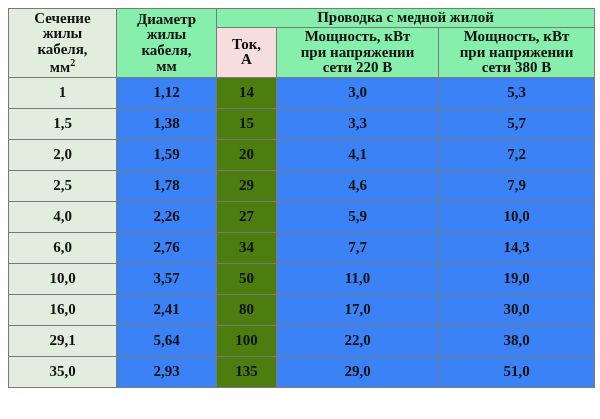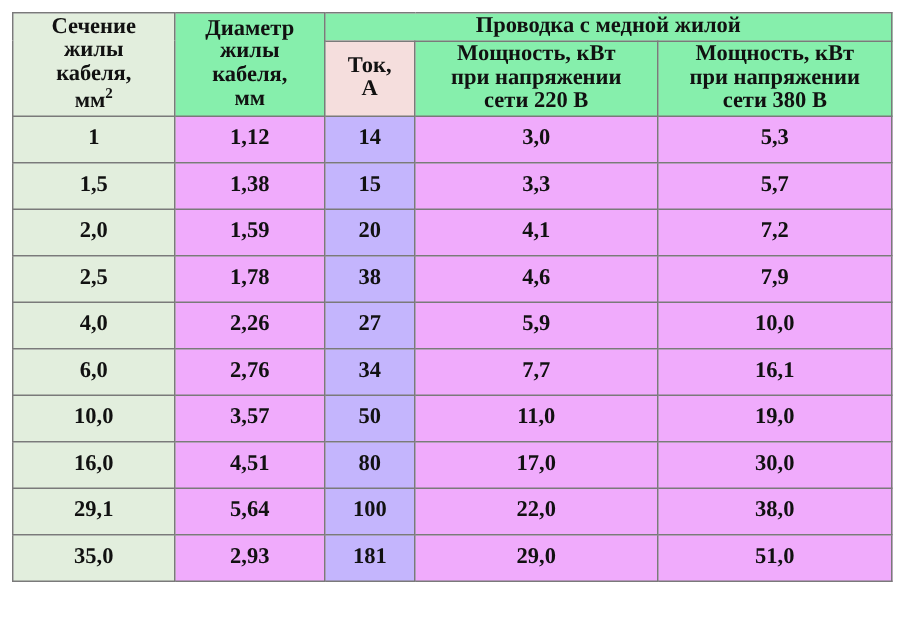--- a/index.html
+++ b/index.html
@@ -45,24 +45,24 @@
   }
   .h-pink {
     background: #f5dedd;
     margin-left: 12px;
   }
   
   .c-green {
     background: #e2eedd;
   }
   .c-blue {
-    background: #f0abfc;
+    background: #3b82f6;
   }
   .c-pink {
-    background: #c4b5fd;
+    background: #4d7c0f;
   }
   .col-section { width: 108px; }
   .col-diam    { width: 100px; }
   .col-current { width: 60px; }
   .col-p220    { width: 162px; }
   .col-p380    { width: 156px; }
 
   .hdr-main {
     font-size: 15.5px;
   }
@@ -137,61 +137,61 @@
       <tr>
         <td class="c-green">2,0</td>
         <td class="c-blue">1,59</td>
         <td class="c-pink">20</td>
         <td class="c-blue">4,1</td>
         <td class="c-blue">7,2</td>
       </tr>
       <tr>
         <td class="c-green">2,5</td>
         <td class="c-blue">1,78</td>
-        <td class="c-pink">38</td>
+        <td class="c-pink">29</td>
         <td class="c-blue">4,6</td>
         <td class="c-blue">7,9</td>
       </tr>
       <tr>
         <td class="c-green">4,0</td>
         <td class="c-blue">2,26</td>
         <td class="c-pink">27</td>
         <td class="c-blue">5,9</td>
         <td class="c-blue">10,0</td>
       </tr>
       <tr>
         <td class="c-green">6,0</td>
         <td class="c-blue">2,76</td>
         <td class="c-pink">34</td>
         <td class="c-blue">7,7</td>
-        <td class="c-blue">16,1</td>
+        <td class="c-blue">14,3</td>
       </tr>
       <tr>
         <td class="c-green">10,0</td>
         <td class="c-blue">3,57</td>
         <td class="c-pink">50</td>
         <td class="c-blue">11,0</td>
         <td class="c-blue">19,0</td>
       </tr>
       <tr>
         <td class="c-green">16,0</td>
-        <td class="c-blue">4,51</td>
+        <td class="c-blue">2,41</td>
         <td class="c-pink">80</td>
         <td class="c-blue">17,0</td>
         <td class="c-blue">30,0</td>
       </tr>
       <tr>
         <td class="c-green">29,1</td>
         <td class="c-blue">5,64</td>
         <td class="c-pink">100</td>
         <td class="c-blue">22,0</td>
         <td class="c-blue">38,0</td>
       </tr>
       <tr>
         <td class="c-green">35,0</td>
         <td class="c-blue">2,93</td>
-        <td class="c-pink">181</td>
+        <td class="c-pink">135</td>
         <td class="c-blue">29,0</td>
         <td class="c-blue">51,0</td>
       </tr>
     </tbody>
   </table>
 </div>
 
 </body></html>

